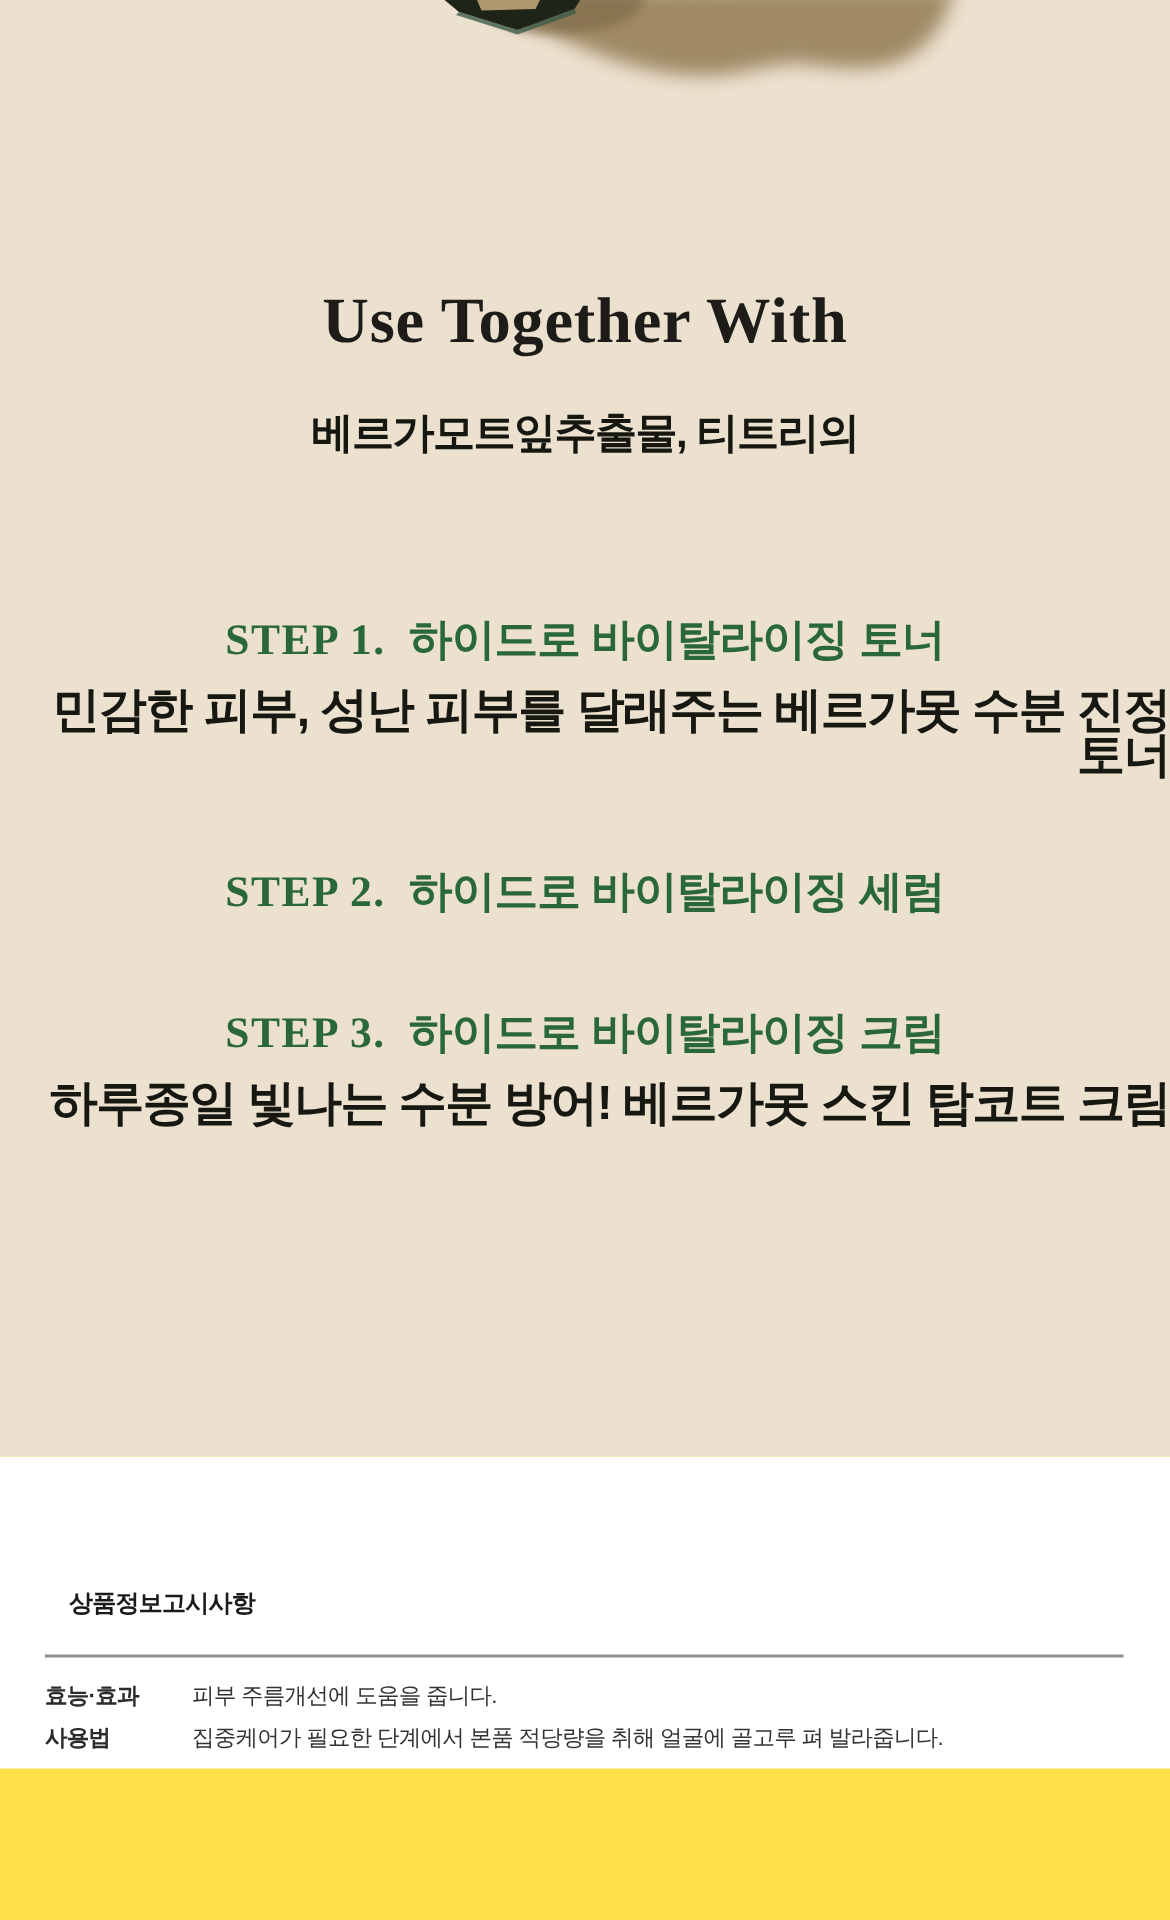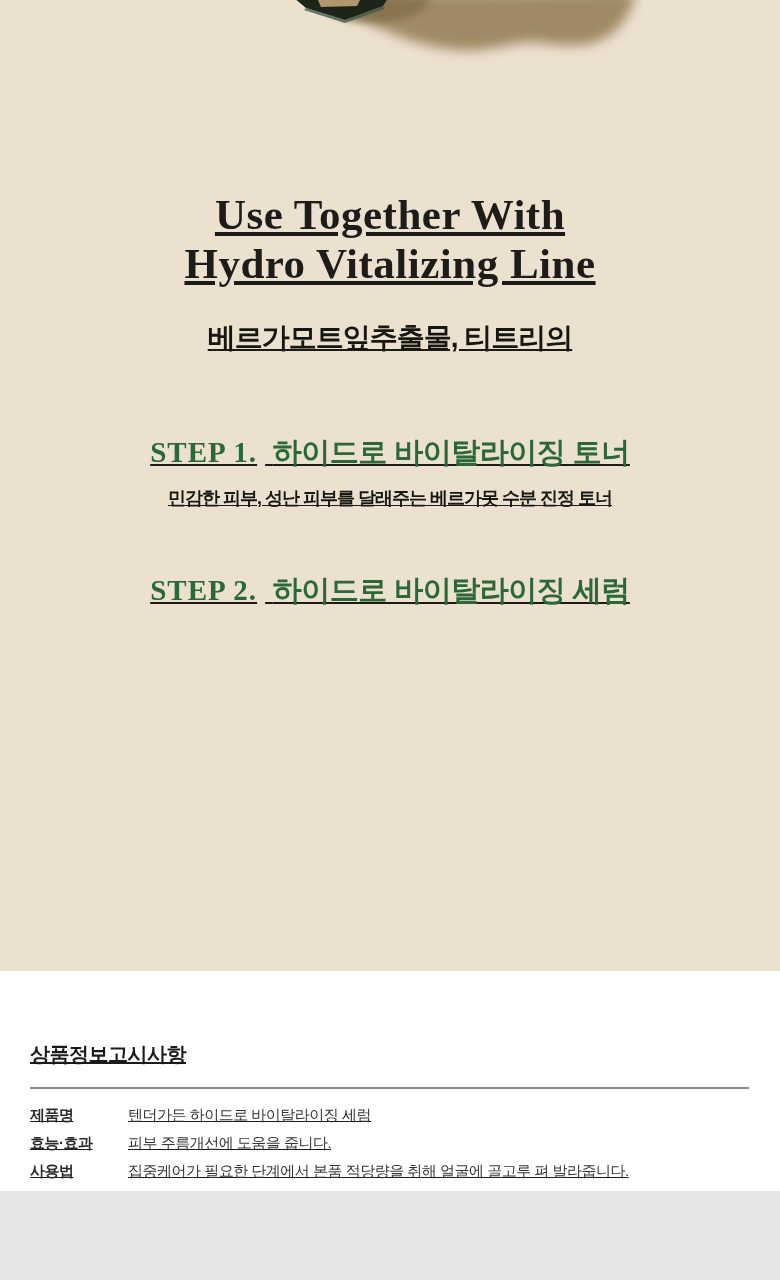--- a/index.html
+++ b/index.html
@@ -3,21 +3,21 @@
 <meta charset="utf-8">
 <style>
   html, body { margin: 0; padding: 0; }
   body {
     width: 780px;
     font-family: "Liberation Sans", sans-serif;
     background: #ffffff;
     color: #1c1b19;
     -webkit-font-smoothing: antialiased;
   }
-  .page { width: 780px; height: 1280px; overflow: hidden; background: #e5e5e5; text-decoration: underline; }
+  .page { width: 780px; height: 1280px; overflow: hidden; background: #fde047; }
 
   
   .hero {
     position: relative;
     height: 971px;
     background: #ece0cf;
     text-align: center;
     box-sizing: border-box;
     padding-top: 190px;
     overflow: hidden;
@@ -38,51 +38,52 @@
     color: #1d1c19;
   }
   .hero-sub {
     margin: 24px 0 0 0;
     font-weight: 700;
     font-size: 28px;
     line-height: 51px;
     letter-spacing: -1px;
     color: #171712;
   }
-  .steps { margin-top: 72px; }
+  .steps { margin-top: 96px; }
   .step { margin-bottom: 60px; }
   .step-heading {
     font-size: 29px;
     line-height: 34px;
     font-weight: 700;
     letter-spacing: -0.5px;
   }
   .step-label {
     font-family: "Liberation Serif", serif;
     margin-right: 8px;
     letter-spacing: 1px;
   }
   .step-desc {
     margin-top: 14px;
-    font-size: 18px;
+    font-size: 32px;
     line-height: 30px;
     font-weight: 700;
     letter-spacing: -1px;
     color: #181813;
+    text-align: right;
   }
 
   
   .info {
     background: #ffffff;
     box-sizing: border-box;
     padding: 70px 30px 0 30px;
   }
   .info-heading {
-    margin: 0;
-    font-size: 20px;
+    margin: 16px;
+    font-size: 16px;
     line-height: 26px;
     font-weight: 700;
     letter-spacing: -0.5px;
     color: #1a1a1a;
   }
   .info-divider {
     margin-top: 20px;
     width: 719px;
     height: 2px;
     background: #8d8d8d;
@@ -134,21 +135,20 @@
 
       <polygon fill="#1f2418" points="294,-2 388,-2 383,6 345,20 306,8"></polygon>
 
       <path fill="#3d5c4a" opacity="0.8" d="M306,8 L345,20 L383,6 L384,9 L345,23 L304,10 Z"></path>
 
       <polygon fill="#b1976e" points="318,0 360,0 357,6 321,7"></polygon>
     </svg>
 
     <h1 class="hero-title">
       <span>Use Together With</span><br>
-      <span>Hydro Vitalizing Line</span>
     </h1>
 
     <h2 class="hero-sub">
       <span>베르가모트잎추출물, 티트리의</span><br>
     </h2>
 
     <div class="steps">
 
       <div class="step">
         <div class="step-heading" style="color:#2a6839;">
@@ -158,34 +158,37 @@
         <div class="step-desc">민감한 피부, 성난 피부를 달래주는 베르가못 수분 진정 토너</div>
       </div>
 
       <div class="step">
         <div class="step-heading" style="color:#2a6839;">
           <span class="step-label">STEP 2.</span>
           <span class="step-name">하이드로 바이탈라이징 세럼</span>
         </div>
       </div>
 
+      <div class="step">
+        <div class="step-heading" style="color:#2a6839;">
+          <span class="step-label">STEP 3.</span>
+          <span class="step-name">하이드로 바이탈라이징 크림</span>
+        </div>
+        <div class="step-desc">하루종일 빛나는 수분 방어! 베르가못 스킨 탑코트 크림</div>
+      </div>
 
     </div>
   </section>
 
   <section class="info">
     <h3 class="info-heading">상품정보고시사항</h3>
     <div class="info-divider"></div>
 
     <div class="info-table">
 
-      <div class="info-row">
-        <div class="info-label">제품명</div>
-        <div class="info-value">텐더가든 하이드로 바이탈라이징 세럼</div>
-      </div>
 
 
       <div class="info-row">
         <div class="info-label">효능·효과</div>
         <div class="info-value">피부 주름개선에 도움을 줍니다.</div>
       </div>
 
       <div class="info-row">
         <div class="info-label">사용법</div>
         <div class="info-value">집중케어가 필요한 단계에서 본품 적당량을 취해 얼굴에 골고루 펴 발라줍니다.</div>

